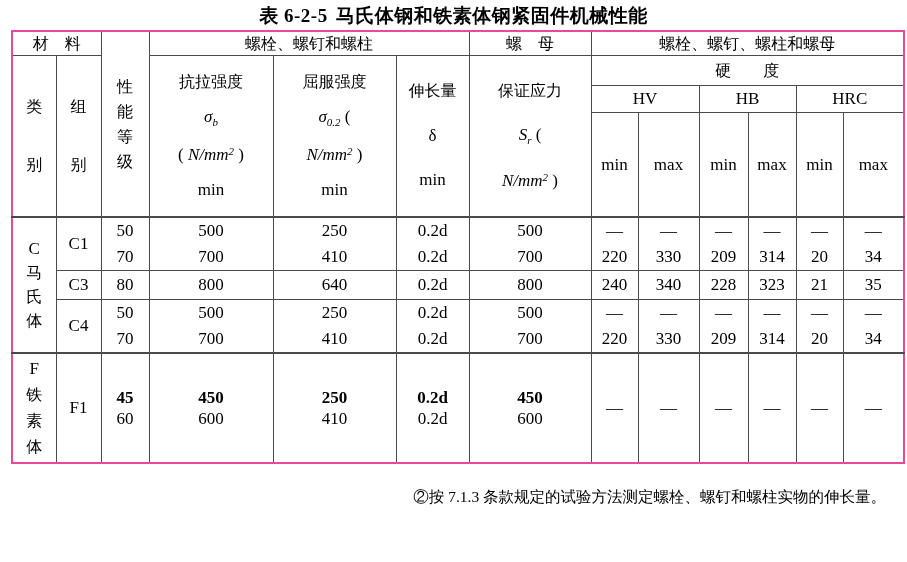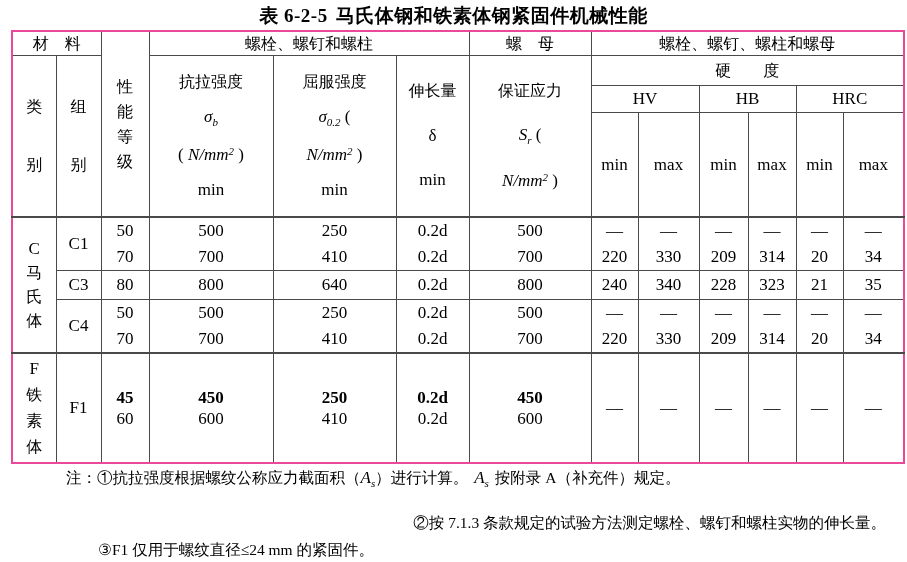--- a/index.html
+++ b/index.html
@@ -263,18 +263,14 @@
     <td class="vtop"><span class="vt">60</span></td>
     <td class="vtop"><span class="vt">600</span></td>
     <td class="vtop"><span class="vt">410</span></td>
     <td class="vtop"><span class="vt">0.2d</span></td>
     <td class="vtop"><span class="vt">600</span></td>
   </tr>
 </tbody>
   </table>
 
 <div class="notes">
-  <div class="n1">
-    <span>注：①抗拉强度根据螺纹公称应力截面积（</span><span class="mi"><span>A</span><sub>s</sub></span><span>）进行计算。</span><span class="mi sp"><span>A</span><sub>s</sub></span><span class="sp">按附录 A（补充件）规定。</span>
-  </div>
   <div class="n2 indent">②按 7.1.3 条款规定的试验方法测定螺栓、螺钉和螺柱实物的伸长量。</div>
-  <div class="n3 indent">③F1 仅用于螺纹直径≤24 mm 的紧固件。</div>
 </div>
 
 </body></html>

